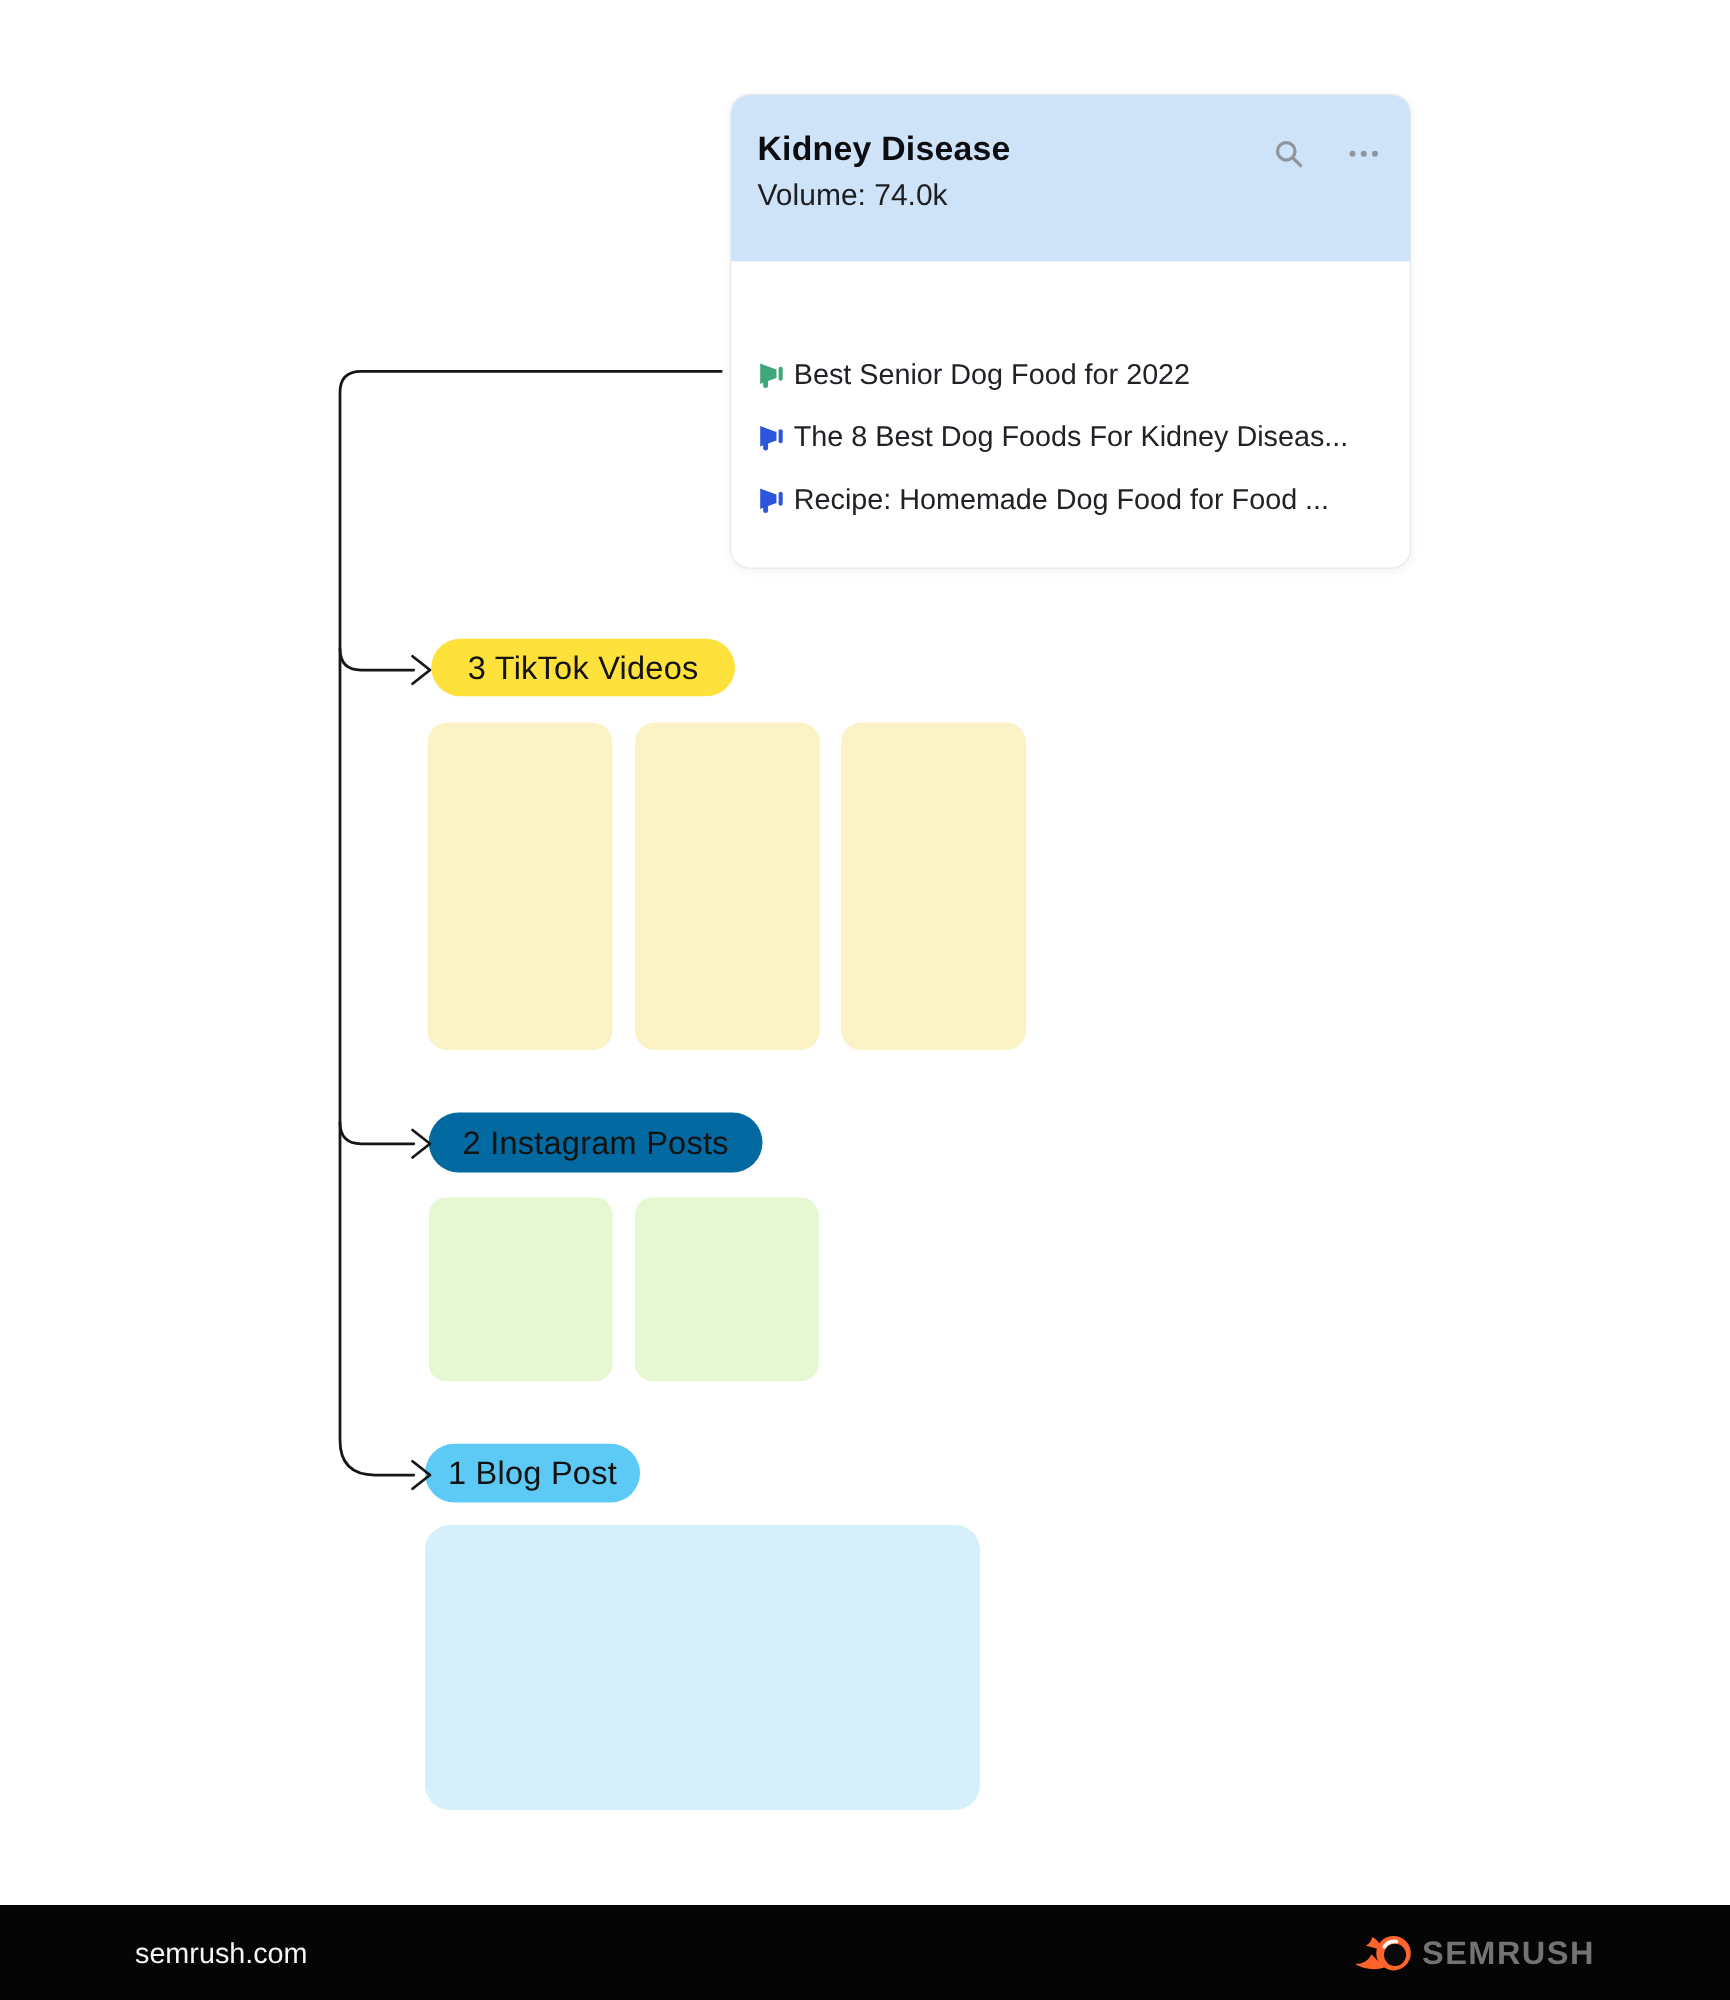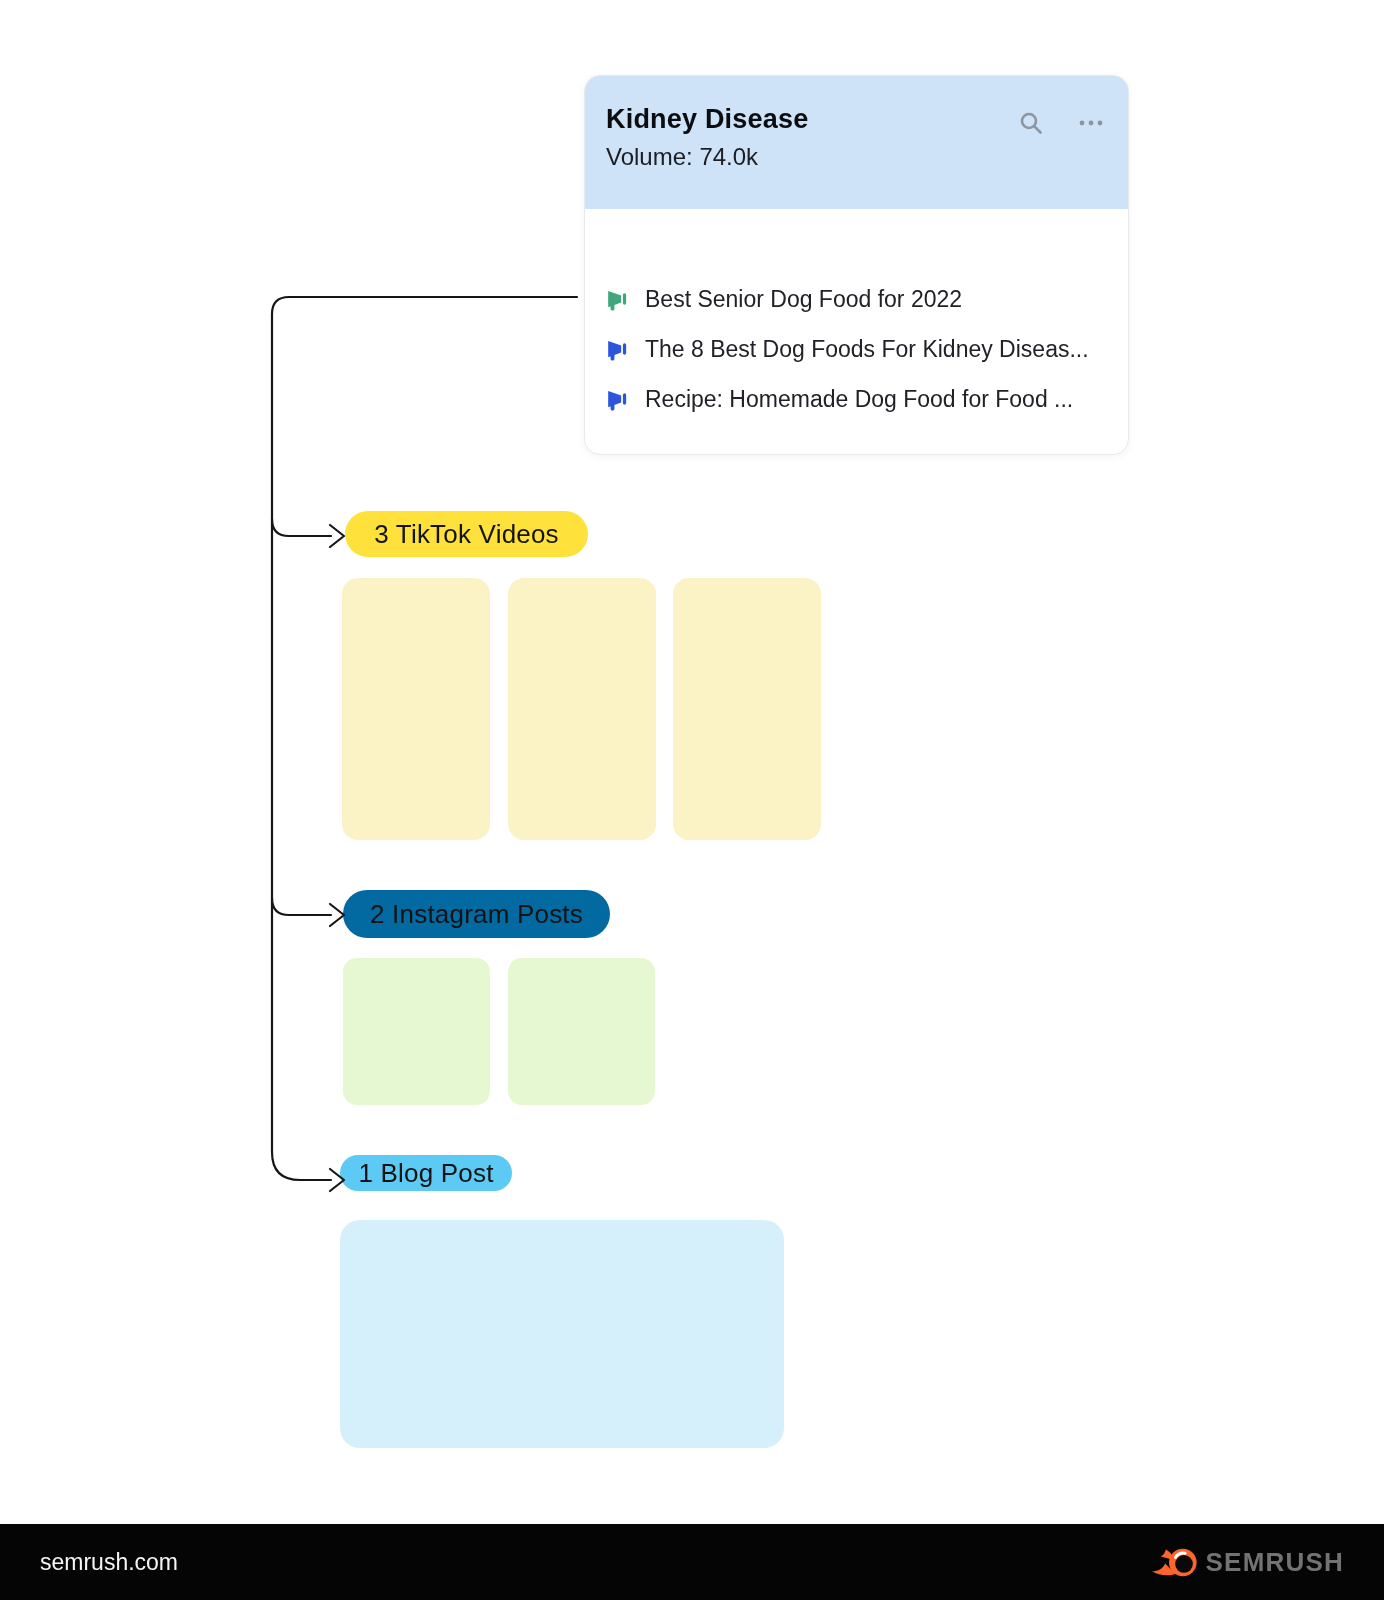--- a/index.html
+++ b/index.html
@@ -25,48 +25,48 @@
   .card-header {
     position:relative; height:133px; background:#cee2f8;
     border-radius:15px 15px 0 0; padding:28px 28px 0 21px;
   }
   .card-title { font-size:27px; font-weight:700; color:#0c0d10; letter-spacing:.2px; }
   .card-volume { font-size:24px; color:#1c1e22; margin-top:8px; }
   .hdr-icons { position:absolute; top:34px; right:24px; display:flex; gap:34px; align-items:center; }
   .hdr-icon { width:26px; height:26px; cursor:pointer; }
 
   .card-list { position:absolute; top:198px; left:21px; right:16px; }
-  .content-item { display:flex; align-items:center; height:50px; gap:13px; }
+  .content-item { display:flex; align-items:center; height:50px; gap:3px; }
   .content-item .mega { width:26px; height:26px; flex:0 0 26px; }
   .content-item .item-title { font-size:23px; color:#212227; white-space:nowrap; overflow:hidden; }
   .mega-green { color:#3ea77b; }
   .mega-blue  { color:#2c55db; }
 
   
   .pill {
     position:absolute; display:flex; align-items:center; justify-content:center;
     font-size:26px; color:#131313; z-index:4; letter-spacing:.2px;
   }
   .pill-tiktok    { left:345px; top:511px;  width:243px; height:46px; border-radius:23px;   background:#ffe13b; }
   .pill-instagram { left:343px; top:890px;  width:267px; height:48px; border-radius:24px;   background:#0369a1; }
-  .pill-blog      { left:340px; top:1155px; width:172px; height:36px; border-radius:23.5px; background:#5ccaf4; }
+  .pill-blog      { left:340px; top:1155px; width:172px; height:47px; border-radius:23.5px; background:#5ccaf4; }
 
   
   .ph { position:absolute; z-index:1; }
   .ph-tiktok { top:578px; width:148px; height:262px; border-radius:16px; background:#fbf2c6; }
   .ph-t1 { left:342px; } .ph-t2 { left:508px; } .ph-t3 { left:673px; }
   .ph-insta { top:958px; width:147px; height:147px; border-radius:14px; background:#e6f8d2; }
   .ph-i1 { left:343px; } .ph-i2 { left:508px; }
   .ph-blog { left:340px; top:1220px; width:444px; height:228px; border-radius:20px; background:#d5f0fb; }
 
   
   .footer {
     position:absolute; left:0; bottom:0; width:1384px; height:76px;
     background:#050505; display:flex; align-items:center; justify-content:space-between;
-    padding:0 40px; z-index:8;
+    padding:0 108px; z-index:8;
   }
   .footer-site { color:#f5f5f5; font-size:23px; }
   .brand { display:flex; align-items:center; gap:8px; }
   .brand-mark { width:46px; height:35px; }
   .brand-word { color:#737373; font-size:26px; font-weight:700; letter-spacing:1.2px; }
 </style>
 </head>
 <body>
 
 <div class="stage">

